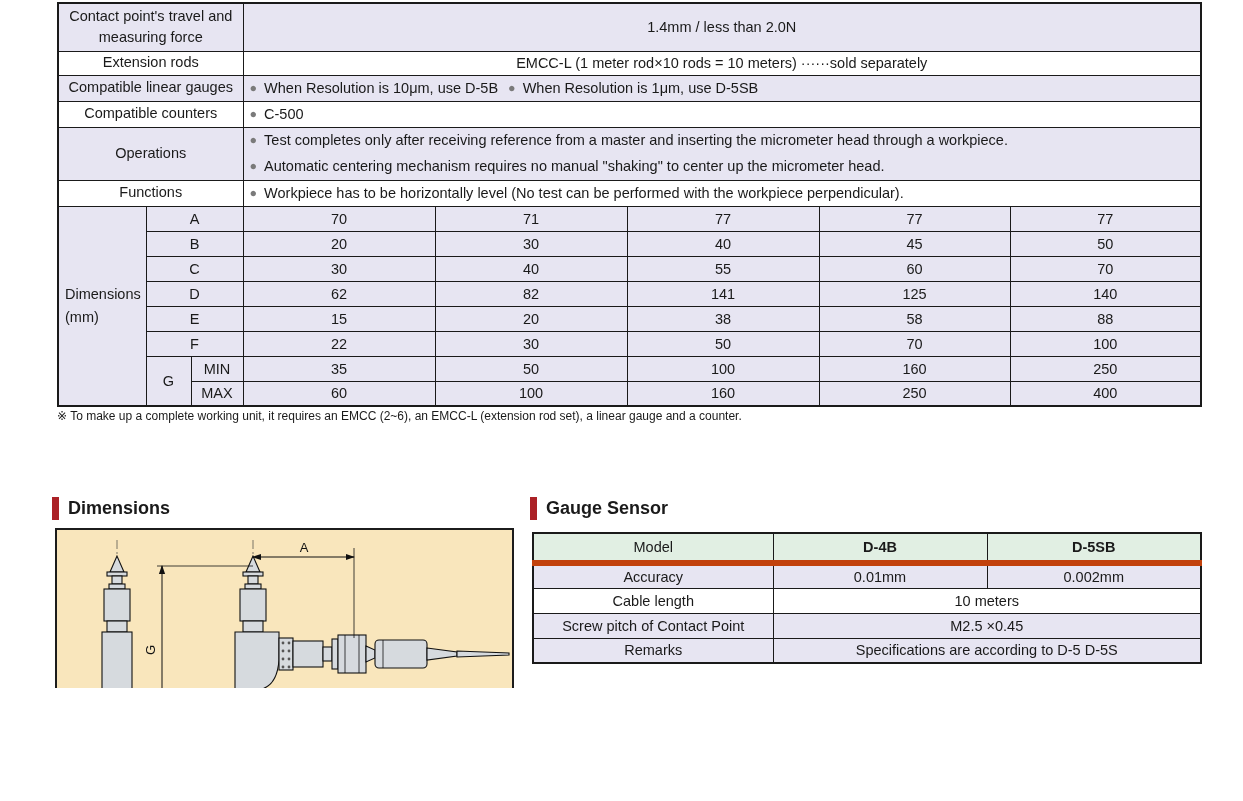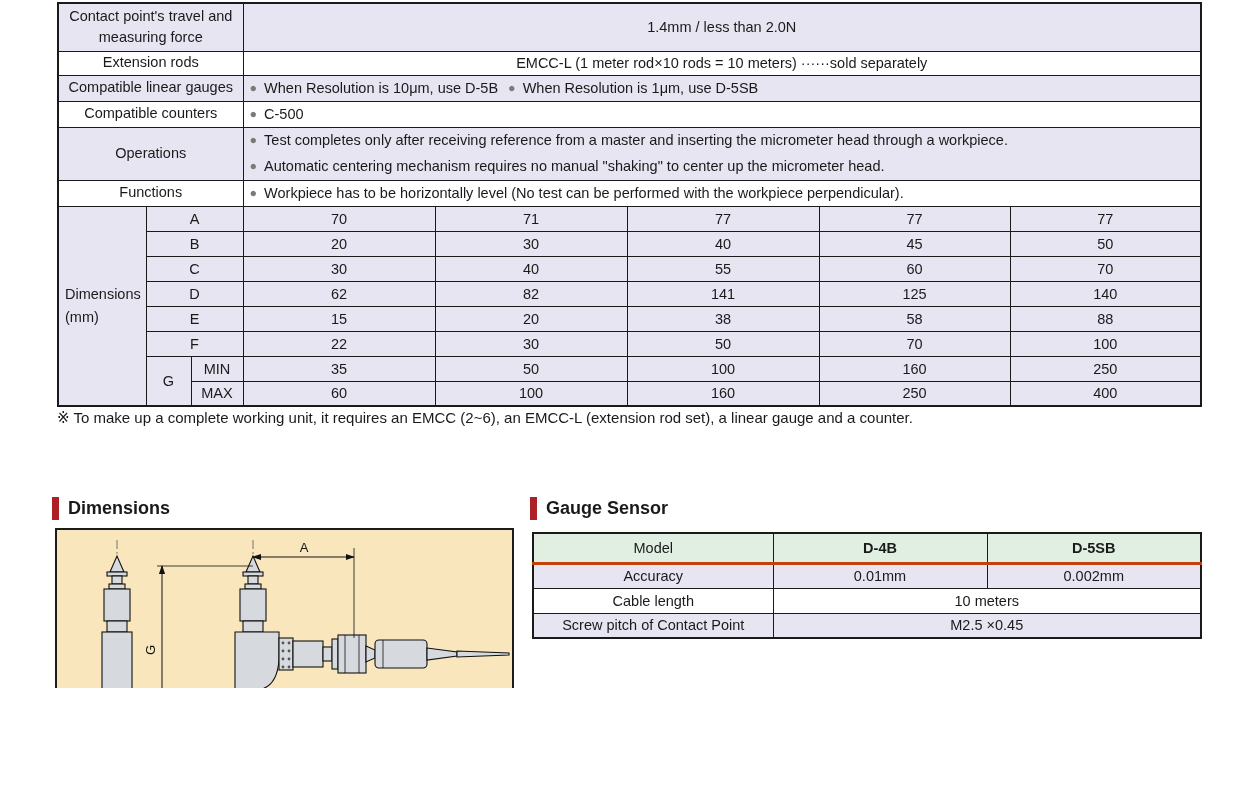--- a/index.html
+++ b/index.html
@@ -16,21 +16,21 @@
   td.val-l{text-align:left;}
   .bullet{color:#7a7a7a;font-size:12.5px;margin-right:7px;position:relative;top:-1px;}
   .bullet.second{margin-left:10px;}
   td.dimlbl{vertical-align:top;text-align:left;padding-top:4px;line-height:1.55;background:#e7e5f2;}
   td.letter{text-align:center;font-size:15px;}
   td.num{text-align:center;}
   .h48{height:48px}.h24{height:24px}.h26{height:26px}.h52{height:52px}.h25{height:25px}
   .opline{line-height:25px;white-space:nowrap;}
 
   
-  .note{position:absolute;left:57px;top:409px;font-size:15px;}
+  .note{position:absolute;left:57px;top:409px;font-size:12px;}
 
   
   .section-title{position:absolute;display:flex;align-items:center;height:24px;}
   .section-title .bar{width:7px;height:23px;background:#ab2126;margin-right:9px;}
   .section-title .txt{font-size:18px;font-weight:bold;letter-spacing:0;}
   #dim-title{left:52px;top:496px;}
   #gauge-title{left:530px;top:496px;}
 
   
   .draw-box{position:absolute;left:55px;top:528px;width:455px;height:250px;background:#f9e6bc;border:2px solid #1c1c1c;}
@@ -38,21 +38,21 @@
   .part{fill:#d6dade;stroke:#111;stroke-width:1.1;}
   .thin{stroke:#111;stroke-width:0.8;fill:none;}
   .dimline{stroke:#111;stroke-width:1;fill:none;}
   .cl{stroke:#444;stroke-width:0.7;stroke-dasharray:9 3 2 3;fill:none;}
   .dimtxt{font-size:13px;fill:#111;}
 
   
   table.gauge{position:absolute;left:532px;top:532px;width:668px;border-collapse:collapse;table-layout:fixed;border:2px solid #1a1a1a;}
   table.gauge td{border:1px solid #1a1a1a;font-size:14.5px;text-align:center;vertical-align:middle;padding:0 4px;}
   tr.ghead{background:#e1efe3;height:30px;}
-  tr.ghead td{border-bottom:3px solid #c2410c;}
+  tr.ghead td{border-bottom:6px solid #c2410c;}
   td.gmodel{font-weight:bold;font-size:15px;}
   tr.grow{height:25px;}
 </style>
 </head>
 <body>
 
 <div id="page">
 
   <table class="spec">
     <colgroup>
@@ -305,16 +305,20 @@
       <td>0.002mm</td>
     </tr>
     <tr class="grow wht">
       <td>Cable length</td>
       <td colspan="2">10 meters</td>
     </tr>
     <tr class="grow lav">
       <td>Screw pitch of Contact Point</td>
       <td colspan="2">M2.5 ×0.45</td>
     </tr>
+    <tr class="grow lav">
+      <td>Remarks</td>
+      <td colspan="2">Specifications are according to D-5 D-5S</td>
+    </tr>
   </tbody>
     </table>
 
 </div>
 
 </body></html>

